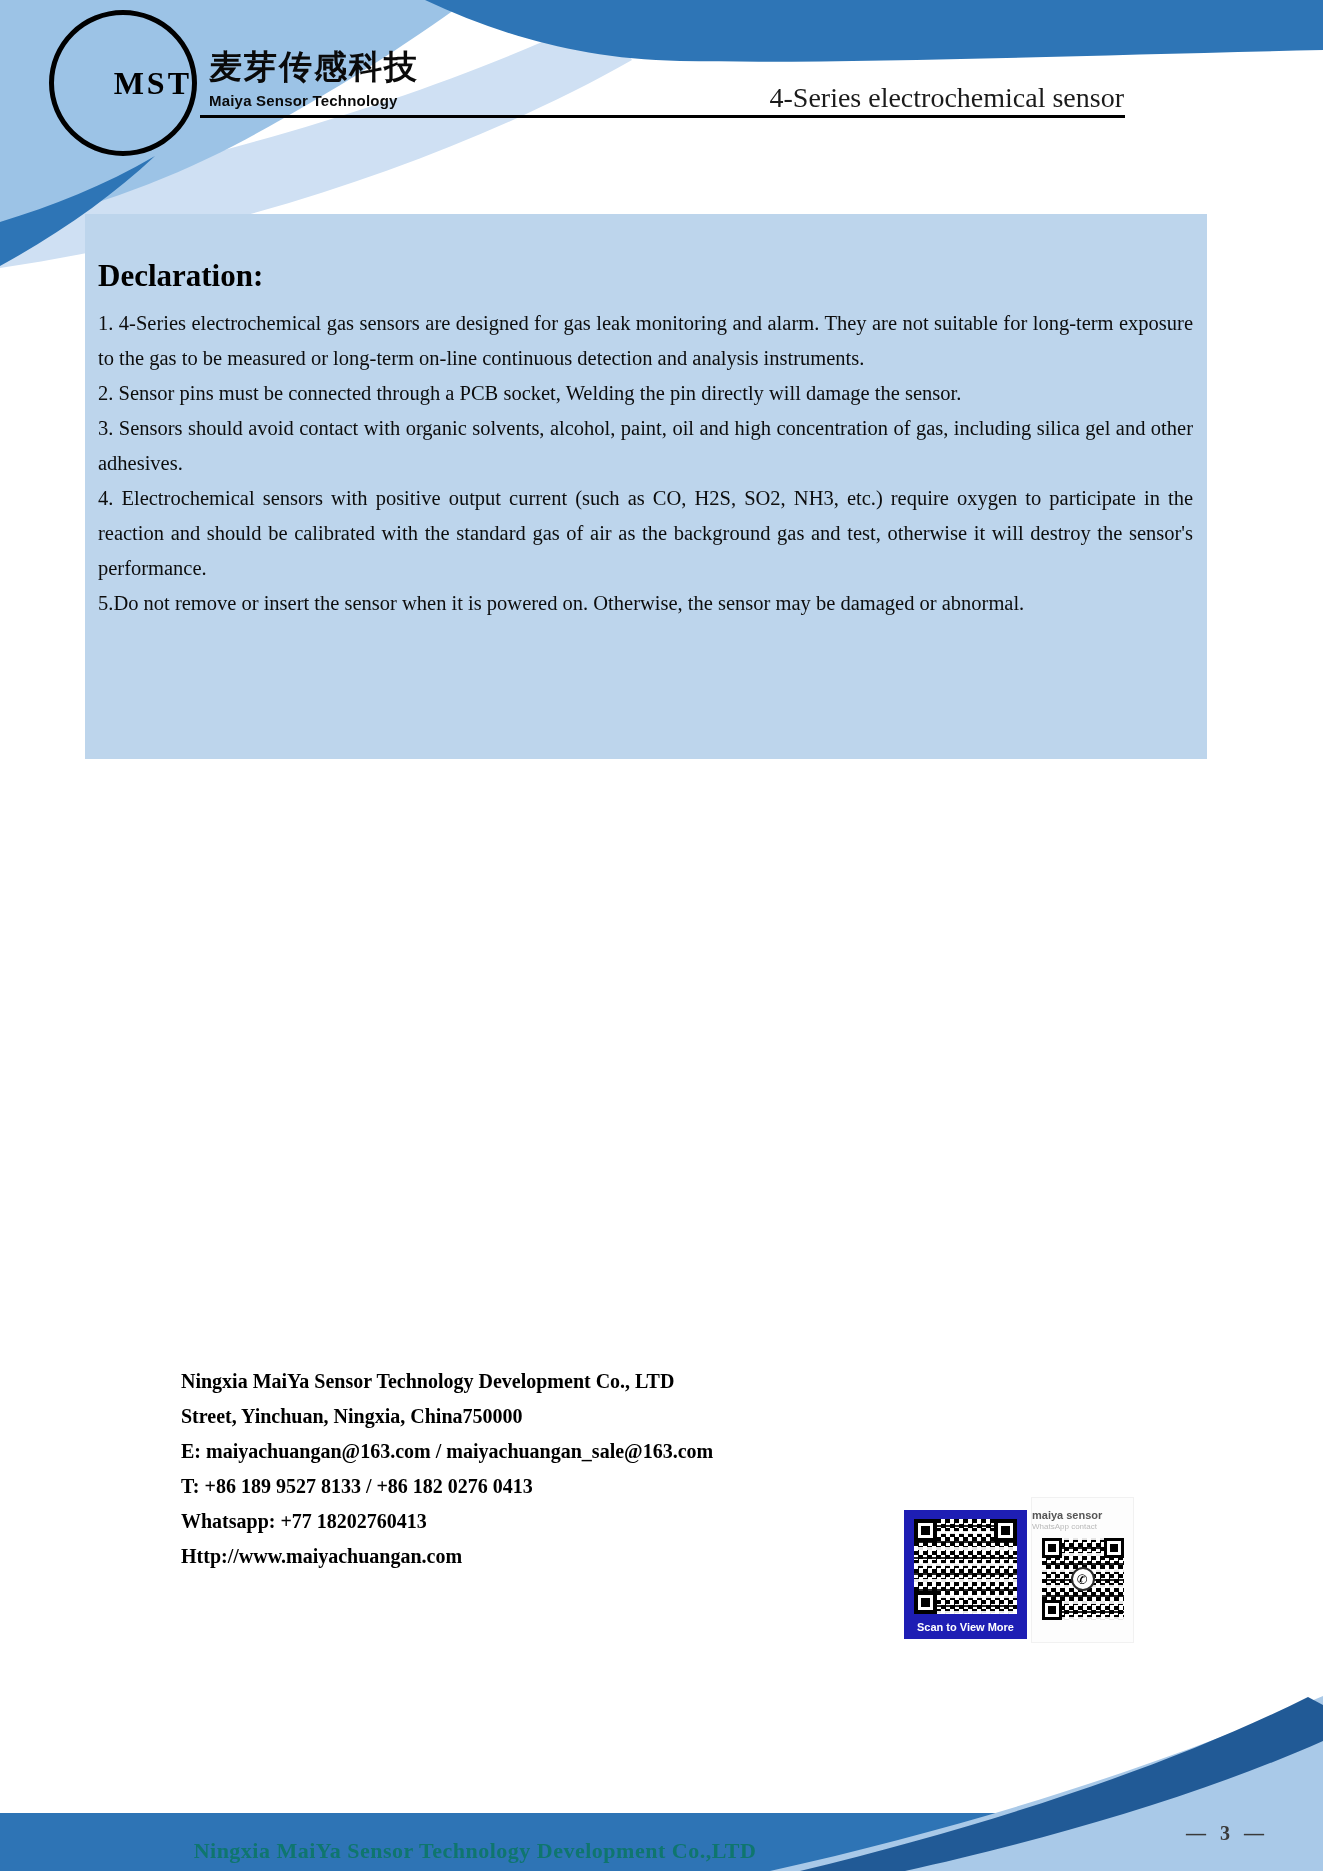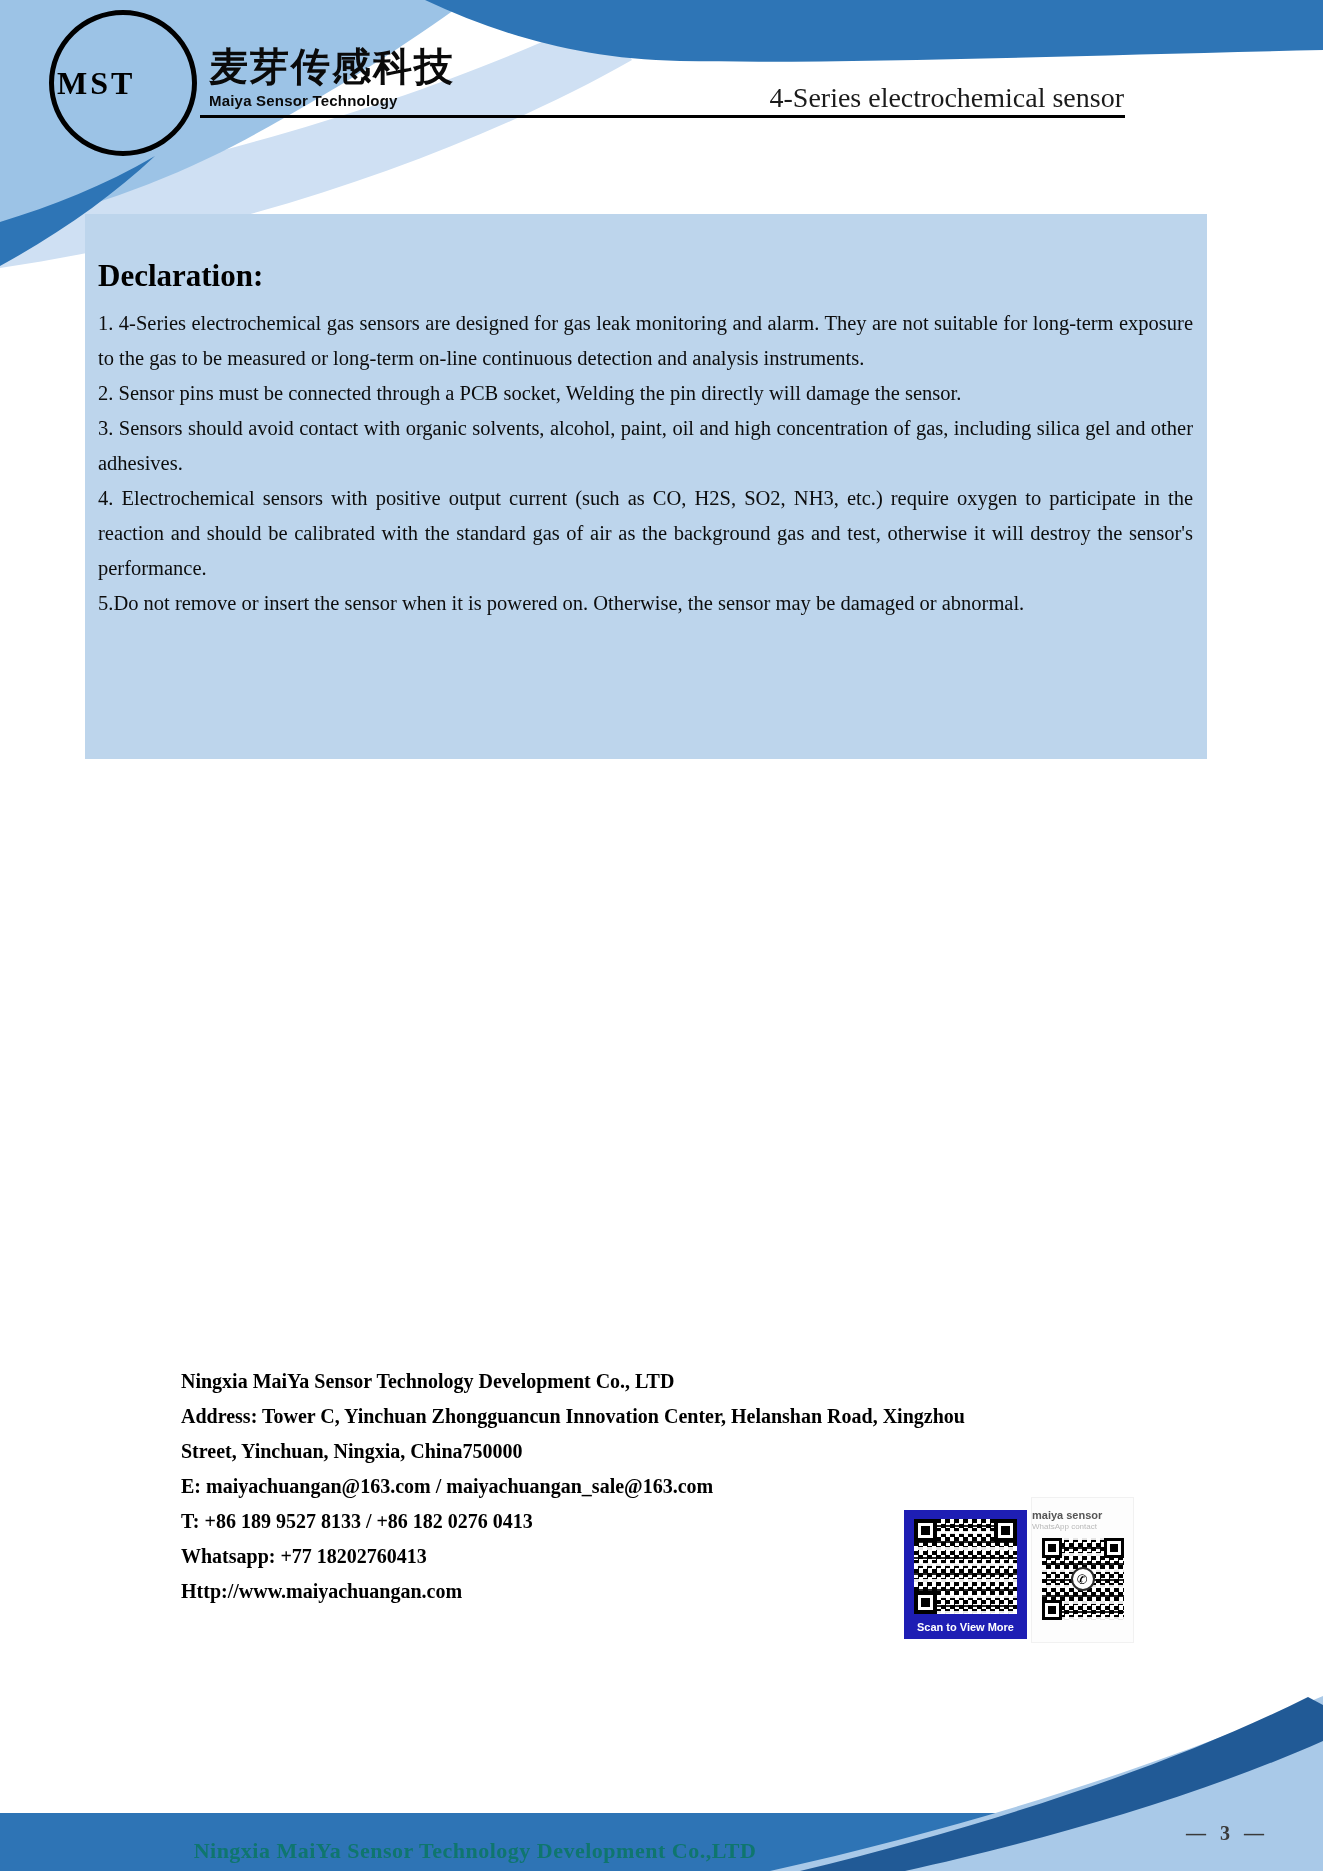--- a/index.html
+++ b/index.html
@@ -7,30 +7,30 @@
   .page {
     position:relative; width:1323px; height:1871px; margin:0 auto;
     background:#ffffff; overflow:hidden;
     font-family:"Liberation Serif", serif; color:#111;
   }
   svg.deco { position:absolute; left:0; display:block; }
   
   .logo-circle {
     position:absolute; left:49px; top:10px; width:148px; height:146px;
     border:5px solid #000; border-radius:50%;
-    display:flex; align-items:center; justify-content:flex-start;
+    display:flex; align-items:center; justify-content:flex-end;
   }
   .logo-mst {
     font-family:"Liberation Serif", serif; font-weight:bold;
     font-size:32px; letter-spacing:3px; color:#000; padding-left:3px;
   }
   .brand { position:absolute; left:209px; top:48px; }
   .brand-cn {
     font-family:"DejaVu Sans", sans-serif; font-weight:900;
-    font-size:39px; letter-spacing:2px; color:#0a0a0a; line-height:38px;
+    font-size:33px; letter-spacing:2px; color:#0a0a0a; line-height:38px;
   }
   .brand-en {
     font-family:"Liberation Sans", sans-serif; font-weight:bold;
     font-size:15px; color:#0a0a0a; margin-top:6px; letter-spacing:0.2px;
   }
   .doc-title {
     position:absolute; right:199px; top:82px; width:700px;
     text-align:right; font-family:Liberation Serif, serif;
     font-size:28px; font-weight:500; color:#1b1b1b;
   }
@@ -132,21 +132,20 @@
     <h1>Declaration:</h1>
     <p>1. 4-Series electrochemical gas sensors are designed for gas leak monitoring and alarm. They are not suitable for long-term exposure to the gas to be measured or long-term on-line continuous detection and analysis instruments.</p>
     <p>2.  Sensor pins must be connected through a PCB socket, Welding the pin directly will damage the sensor.</p>
     <p>3.  Sensors should avoid contact with organic solvents, alcohol, paint, oil and high concentration of gas, including silica gel and other adhesives.</p>
     <p>4.  Electrochemical sensors with positive output current (such as CO, H2S, SO2, NH3, etc.) require oxygen to participate in the reaction and should be calibrated with the standard gas of air as the background gas and test, otherwise it will destroy the sensor's performance.</p>
     <p>5.Do not remove or insert the sensor when it is powered on. Otherwise, the sensor may be damaged or abnormal.</p>
   </div>
 
   <div class="contact">
     <div>Ningxia MaiYa Sensor Technology Development Co., LTD</div>
-    <div>Address: Tower C, Yinchuan Zhongguancun Innovation Center, Helanshan Road, Xingzhou</div>
     <div>Street, Yinchuan, Ningxia, China750000</div>
     <div>E: maiyachuangan@163.com / maiyachuangan_sale@163.com</div>
     <div>T: +86 189 9527 8133 / +86 182 0276 0413</div>
     <div>Whatsapp: +77 18202760413</div>
     <div>Http://www.maiyachuangan.com</div>
   </div>
 
   <div class="qr1">
     <div class="qrpat">
       <div class="finder f-tl"></div>

